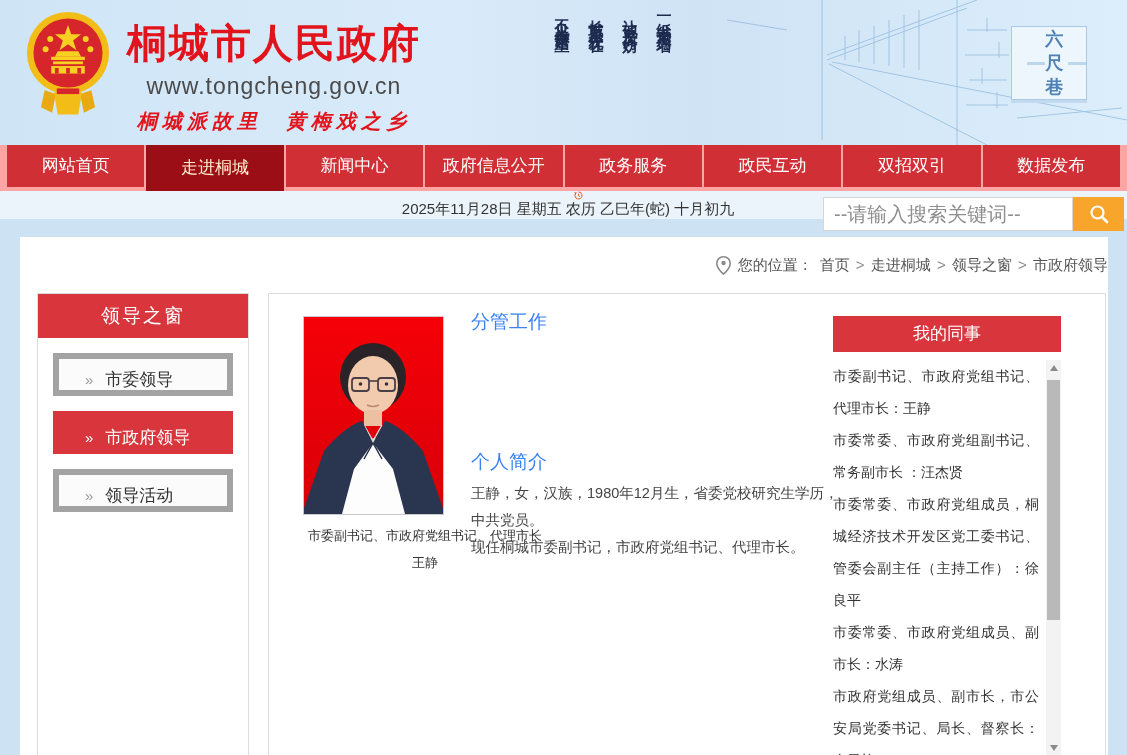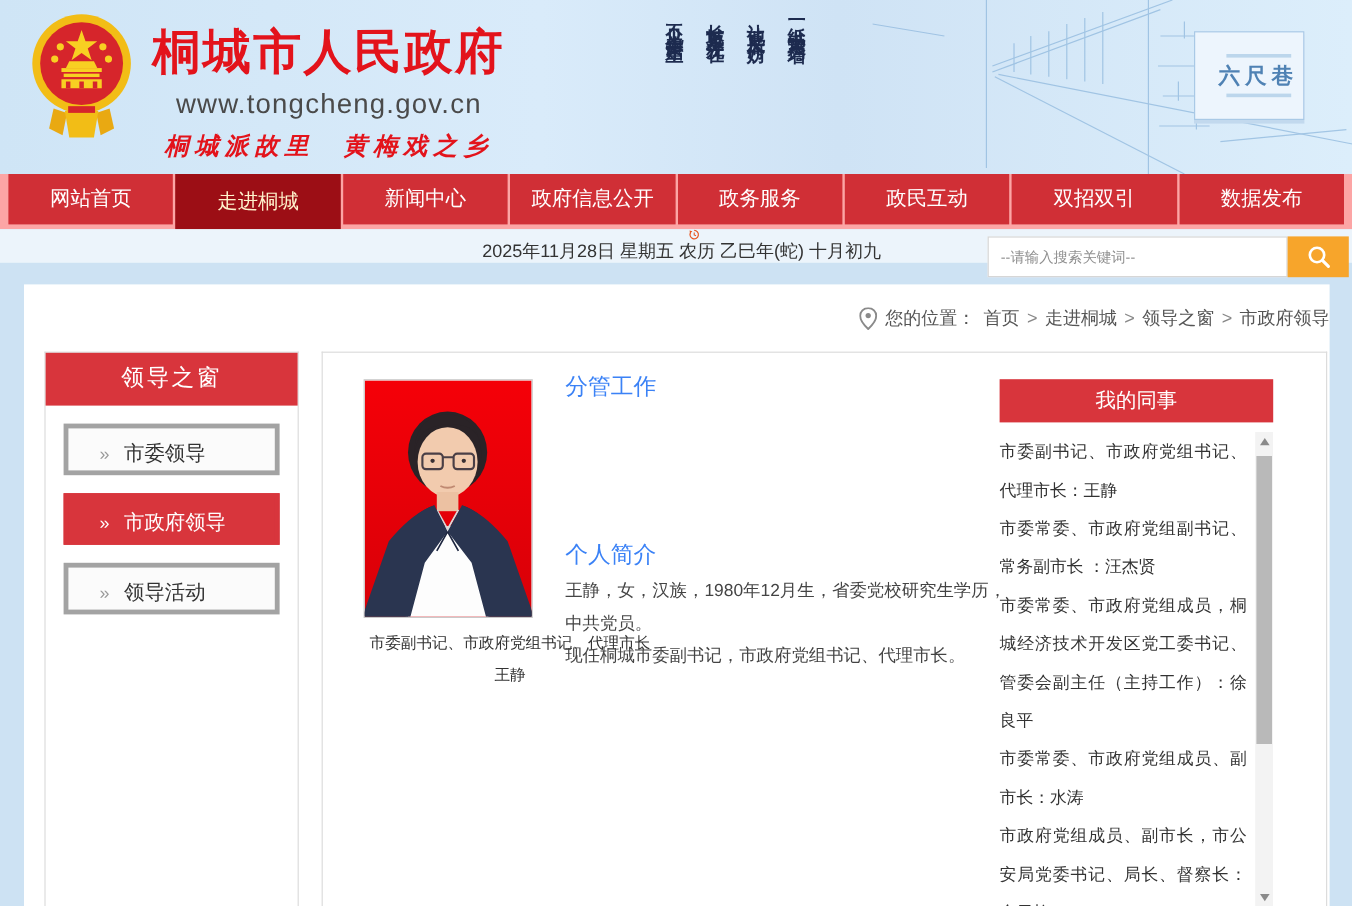--- a/index.html
+++ b/index.html
@@ -13,58 +13,58 @@
   .brand { position:absolute; left:114px; top:16px; width:320px; text-align:center; }
   .site-name { font-size:40px; font-weight:bold; color:#e3131b; letter-spacing:2px; white-space:nowrap; }
   .site-url { font-size:23px; color:#4a4a4a; margin-top:2px; letter-spacing:1px; }
   .slogan { font-size:20px; color:#e3131b; font-weight:bold; font-style:italic;
     margin-top:8px; letter-spacing:5px; font-family:"DejaVu Serif",serif; white-space:pre; }
   .poem { position:absolute; left:552px; top:8px; height:132px; display:flex;
     flex-direction:row-reverse; gap:15px; color:#1d2b4f; font-weight:bold;
     font-size:15px; font-family:"DejaVu Serif",serif; }
   .poem span { writing-mode:vertical-rl; letter-spacing:3px; }
   .sketch { position:absolute; right:0; top:0; width:400px; height:145px; }
-  .plaque { position:absolute; right:40px; top:26px; width:92px; height:74px;
+  .plaque { position:absolute; right:40px; top:26px; width:76px; height:74px;
     background:#edf5fd; border:1px solid #a9c9e6; box-shadow:0 3px 0 #c2d9ee;
-    display:flex; flex-direction:column; align-items:center; justify-content:center;padding-left:15px; }
+    display:flex; flex-direction:row; align-items:center; justify-content:center;padding-left:15px; }
   .plaque .small-row { width:54px; height:3px; background:#bcd6ec; margin:3px 0; }
   .plaque .plaque-text { font-size:18px; font-weight:bold; color:#4f82b4;
     font-family:"DejaVu Serif",serif; letter-spacing:4px; }
 
   
   .nav { height:46px; background:#fca5a5; display:flex; padding:0 6px; }
   .nav-item { flex:1; margin:0 1px; height:42px; line-height:42px; text-align:center;
     color:#fff; font-size:17px; background:#d02f36; cursor:pointer; }
   .nav-item.active { height:46px; line-height:46px; background:#9c0e15; color:#fff3cd; }
 
   
   .datebar { height:28px; background:#ecf4fb; position:relative; display:flex; align-items:center;flex-direction:column; }
   .clock { margin-left:30px; width:17px; height:17px; }
   .date-text { margin-left:9px; font-size:15px; color:#333; }
   .search { position:absolute; right:3px; top:6px; display:flex; }
   .search-input { width:250px; height:34px; border:1px solid #d6d6d6; background:#fff;
-    padding:0 10px; font-size:12px; color:#14532d; outline:none; }
+    padding:0 10px; font-size:20px; color:#14532d; outline:none; }
   .search-input::placeholder { color:#8f8f8f; }
   .search-btn { width:51px; height:34px; background:#f7a52b; border:none; cursor:pointer;
     display:flex; align-items:center; justify-content:center; }
 
   
   .wrapper { position:absolute; left:20px; top:237px; width:1088px; height:518px;
     background:#fff; overflow:hidden; }
   .breadcrumb { padding:16px 0 0 22px; display:flex; align-items:center; gap:7px;
     font-size:15px; color:#555; height:40px;justify-content:flex-end; }
   .crumb-link { color:#555; text-decoration:none; cursor:pointer; }
   .crumb-sep { color:#888; margin:0 2px; }
 
   
   .side-box { position:absolute; left:17px; top:56px; width:212px; height:462px;
     border:1px solid #dcdcdc; border-bottom:none; background:#fff; }
   .side-title { height:44px; background:#d8353c; color:#fff; font-size:19px;
     line-height:44px; text-align:center; letter-spacing:2px; }
-  .side-item { margin:15px 15px 0; border:4px solid #a3a3a3; background:#fbfbfb;
+  .side-item { margin:15px 15px 0; border:6px solid #a3a3a3; background:#fbfbfb;
     height:43px; line-height:41px; font-size:17px; color:#333; padding-left:26px; cursor:pointer; }
   .side-item .chev { color:#9a9a9a; font-size:15px; margin-right:12px; }
   .side-item.active { background:#d8353c; color:#fff; border-color:#d8353c; }
   .side-item.active .chev { color:#fff; }
 
   
   .main-box { position:absolute; left:248px; top:56px; width:838px; height:462px;
     border:1px solid #dcdcdc; border-bottom:none; background:#fff; }
   .photo { position:absolute; left:34px; top:22px; width:141px; height:199px;
     border:1px solid #c9c9c9; }

